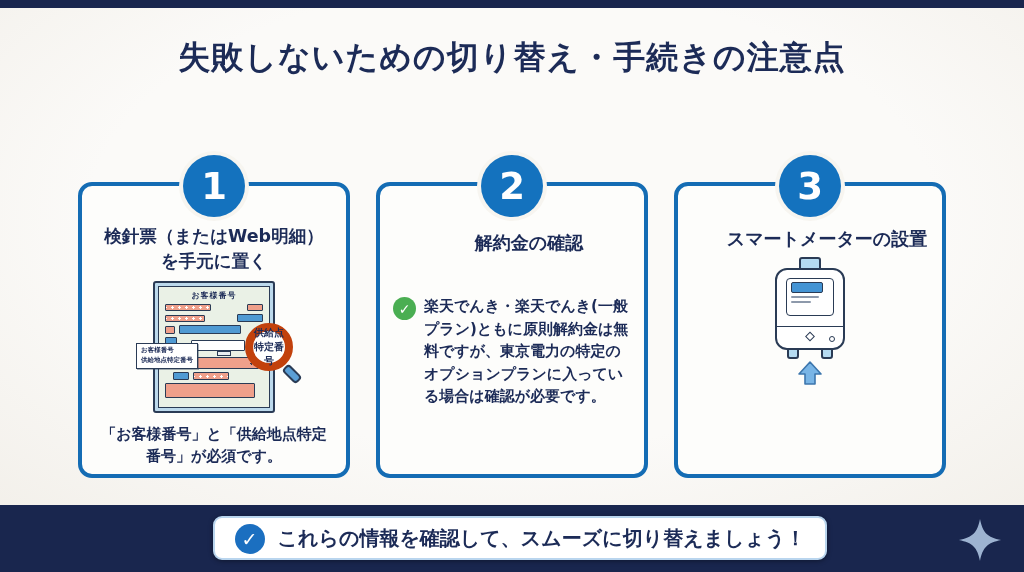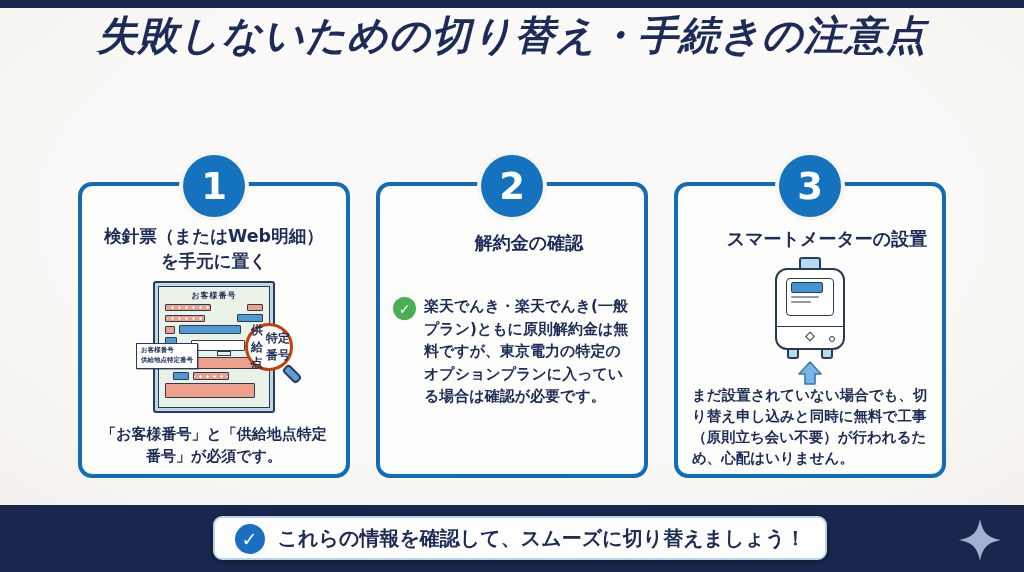--- a/index.html
+++ b/index.html
@@ -4,22 +4,22 @@
 <style>
   * { margin:0; padding:0; box-sizing:border-box; }
   html,body { background:#10203f; }
   body { font-family:"DejaVu Sans","Liberation Sans",sans-serif; }
   .stage { position:relative; width:1024px; height:572px; margin:0 auto; background:#19264e; overflow:hidden; }
 
   .top-bar { position:absolute; top:0; left:0; width:100%; height:8px; background:#19264e; }
   .main { position:absolute; top:8px; left:0; width:100%; height:497px;
           background:radial-gradient(ellipse 75% 85% at 50% 42%, #fbfaf8 55%, #f2efe9 100%); }
 
-  .page-title { text-align:center; font-size:40px; font-weight:900;
-                color:#1c2b57; letter-spacing:1px;font-style:italic; }
+  .page-title { margin-top:28px; text-align:center; font-size:32px; font-weight:900;
+                color:#1c2b57; letter-spacing:1px; }
   .page-subtitle { margin-top:12px; text-align:center; font-size:19.5px; font-weight:800; color:#1c2b57; }
 
   .cards-row { position:absolute; top:174px; left:0; width:100%;
                display:flex; justify-content:center; gap:26px; }
   .card { position:relative; width:272px; height:296px; background:#fdfdfb;
           border:4px solid #146cb4; border-radius:14px; }
   .num-circle { position:absolute; top:-31px; left:50%; transform:translateX(-50%);
                 width:62px; height:62px; border-radius:50%; background:#1472be;
                 color:#fff; font-size:37px; font-weight:800; display:flex;
                 align-items:center; justify-content:center;
@@ -43,23 +43,23 @@
   .dots { background-image:radial-gradient(circle, #ffffff 1.1px, rgba(0,0,0,0) 1.3px);
           background-size:7px 5px; background-position:3px 50%; background-repeat:repeat-x; }
   .ndots { background-image:radial-gradient(circle, #2a3b55 1.1px, rgba(0,0,0,0) 1.3px);
            background-size:7px 5px; background-position:right 3px center; background-repeat:no-repeat; }
   .slip-label { position:absolute; left:-17px; top:62px; z-index:3; background:#fff;
                 border:1.5px solid #2a3b55; padding:2px 4px; font-size:6.5px; font-weight:800;
                 color:#1c2b57; line-height:1.5; white-space:nowrap; box-shadow:1px 1px 0 rgba(42,59,85,.4); }
   .slip-label-tab { position:absolute; left:64px; top:70px; width:14px; height:5px;
                     background:#e8eef2; border:1px solid #2a3b55; z-index:3; }
   .magnifier { position:absolute; right:-18px; top:42px; z-index:4; }
-  .mag-circle { width:48px; height:48px; background:#fff; border:3px solid #c2410c; border-radius:50%;
-                display:flex; flex-direction:row; align-items:center; justify-content:center;
-                font-size:12px; font-weight:800; color:#1c2b57; line-height:1.4; text-align:center; }
+  .mag-circle { width:48px; height:48px; background:#fff; border:8px solid #c2410c; border-radius:50%;
+                display:flex; flex-direction:column; align-items:center; justify-content:center;
+                font-size:10px; font-weight:800; color:#1c2b57; line-height:1.4; text-align:center; }
   .mag-handle { position:absolute; width:10px; height:20px; background:#5b9fd6; border:2px solid #2a3b55;
                 border-radius:4px; right:-4px; bottom:-13px; transform:rotate(-45deg); }
   .card-caption { margin-top:11px; padding:0 16px; text-align:center; font-size:15px;
                   font-weight:700; line-height:1.45; color:#1c2b57; }
 
   
   .check-body { margin-top:40px; padding:0 15px 0 13px; display:flex; gap:8px; }
   .check-circle { flex:none; width:23px; height:23px; border-radius:50%; margin-top:2px;
                   display:flex; align-items:center; justify-content:center;
                   color:#fff; font-size:14px; font-weight:900; }
@@ -192,21 +192,20 @@
           </div>
           <div class="meter-feet">
             <div class="meter-foot"></div>
             <div class="meter-foot"></div>
           </div>
           <svg class="meter-arrow" width="26" height="24" viewBox="0 0 26 24">
             <path d="M13 1 L24 13 H18 V23 H8 V13 H2 Z" fill="#79b5e6" stroke="#3c76ad" stroke-width="1.6" stroke-linejoin="round"></path>
           </svg>
         </div>
 
-        <p class="card-body-3">まだ設置されていない場合でも、切り替え申し込みと同時に無料で工事（原則立ち会い不要）が行われるため、心配はいりません。</p>
       </section>
 
     </div>
   </div>
 
   <div class="bottom-band">
     <div class="footer-banner">
       <span class="check-circle blue-lg">✓</span>
       <span class="banner-text">これらの情報を確認して、スムーズに切り替えましょう！</span>
     </div>

